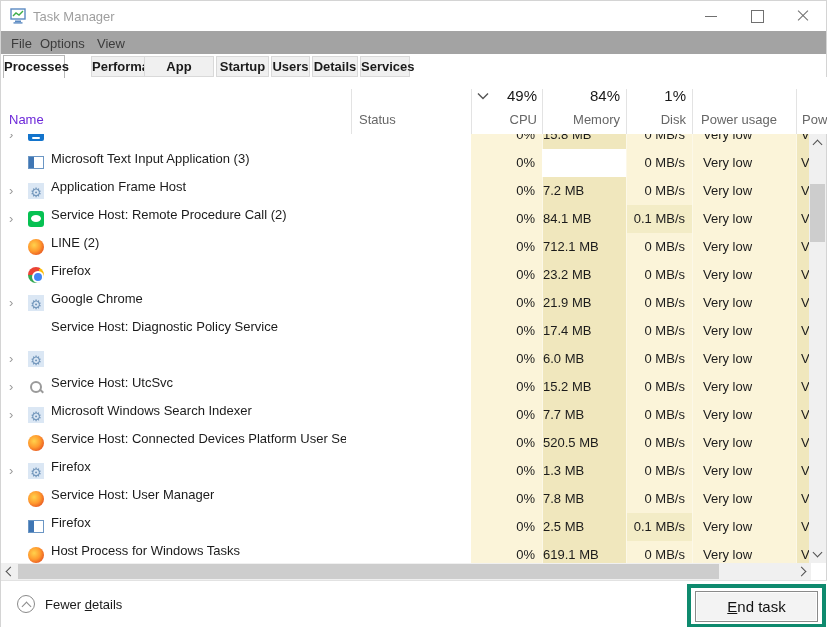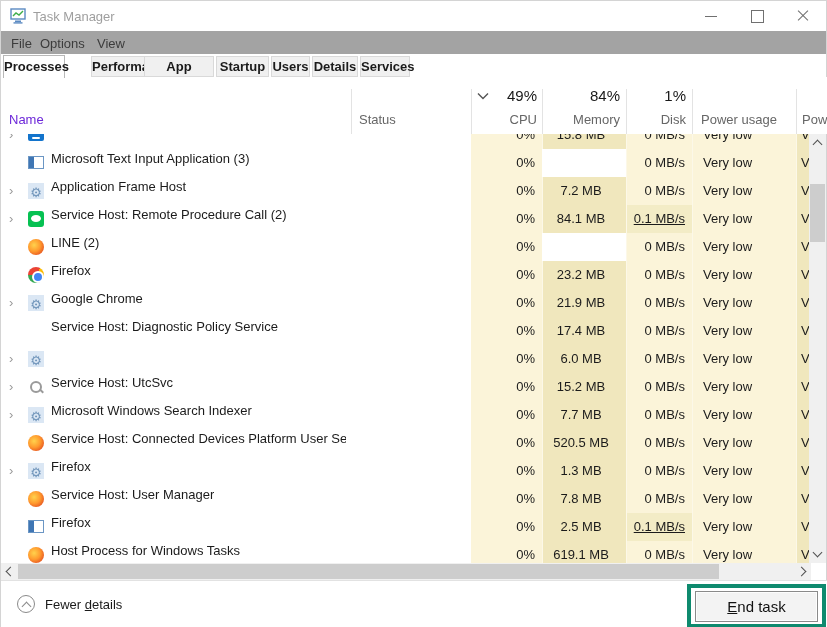--- a/index.html
+++ b/index.html
@@ -39,23 +39,23 @@
   #h-powtrend { position:absolute; left:801px; bottom:7px; font-size:13px; color:#666; width:26px; overflow:hidden; white-space:nowrap; }
 
   
   #tablebody { position:absolute; left:0; top:133px; width:810px; height:429px; overflow:hidden; background:#fff; }
   .row { position:absolute; left:0; width:810px; height:28px; cursor:default; }
   .chev { position:absolute; left:8px; top:7px; width:10px; height:14px; color:#9a9a9a; font-size:13px; line-height:14px; }
   .picon { position:absolute; left:27px; top:6px; width:16px; height:16px; }
   .pname { position:absolute; left:50px; top:6px; font-size:13px; color:#1b1b1b; white-space:nowrap; max-width:295px; overflow:hidden;margin-top:24px; }
   .cell { position:absolute; top:0; height:28px; font-size:13px; color:#1b1b1b; line-height:28px; white-space:nowrap; overflow:hidden; }
   .c-cpu   { left:470px; width:71px;  background:var(--heat-light); text-align:right; padding-right:7px; }
-  .c-mem   { left:541px; width:84px;  background:var(--heat-mid);   text-align:center; padding-right:7px; border-left:1px solid #fcf8e8; }
+  .c-mem   { left:541px; width:84px;  background:var(--heat-mid);   text-align:left; padding-right:7px; border-left:1px solid #fcf8e8; }
   .c-disk  { left:625px; width:66px;  background:var(--heat-light); text-align:right; padding-right:7px; border-left:1px solid #fcf8e8; }
-  .c-disk.hot { background:var(--heat-hot);text-decoration:underline; }
+  .c-disk.hot { background:var(--heat-hot); }
   .c-power { left:691px; width:104px; background:var(--heat-light); padding-left:10px; border-left:1px solid #fcf8e8; }
   .c-trend { left:795px; width:15px;  background:var(--heat-mid);   padding-left:4px; border-left:1px solid #fcf8e8; }
 
   
   .i-keyboard { background:#1374cc; border-radius:2px; height:12px; top:8px; }
   .i-keyboard::after { content:""; position:absolute; left:4px; bottom:2px; width:8px; height:2px; background:#ffffff; border-radius:1px; }
   .i-frame { height:13px; top:7px; border:1px solid #6b96c4; background:linear-gradient(to right,#3f76b4 0 5px,#fff 5px); }
   .i-gear { background:#dbe7f4; text-align:center; }
   .i-gear::after { content:"⚙"; font-size:13px; line-height:16px; color:#7296bb; }
   .i-line { background:#06c152; border-radius:3px; }
@@ -186,20 +186,21 @@
         <span class="cell c-mem">84.1 MB</span>
         <span class="cell c-disk hot">0.1 MB/s</span>
         <span class="cell c-power">Very low</span>
         <span class="cell c-trend">Ve</span>
       </div>
       <div class="row" style="top: 99px;">
         <span class="picon i-firefox"></span>
         <span class="pname">Firefox</span>
         <span class="cell c-status"></span>
         <span class="cell c-cpu">0%</span>
+        <span class="cell c-mem">712.1 MB</span>
         <span class="cell c-disk">0 MB/s</span>
         <span class="cell c-power">Very low</span>
         <span class="cell c-trend">Ve</span>
       </div>
       <div class="row" style="top: 127px;">
         <span class="picon i-chrome"></span>
         <span class="pname">Google Chrome</span>
         <span class="cell c-status"></span>
         <span class="cell c-cpu">0%</span>
         <span class="cell c-mem">23.2 MB</span>

